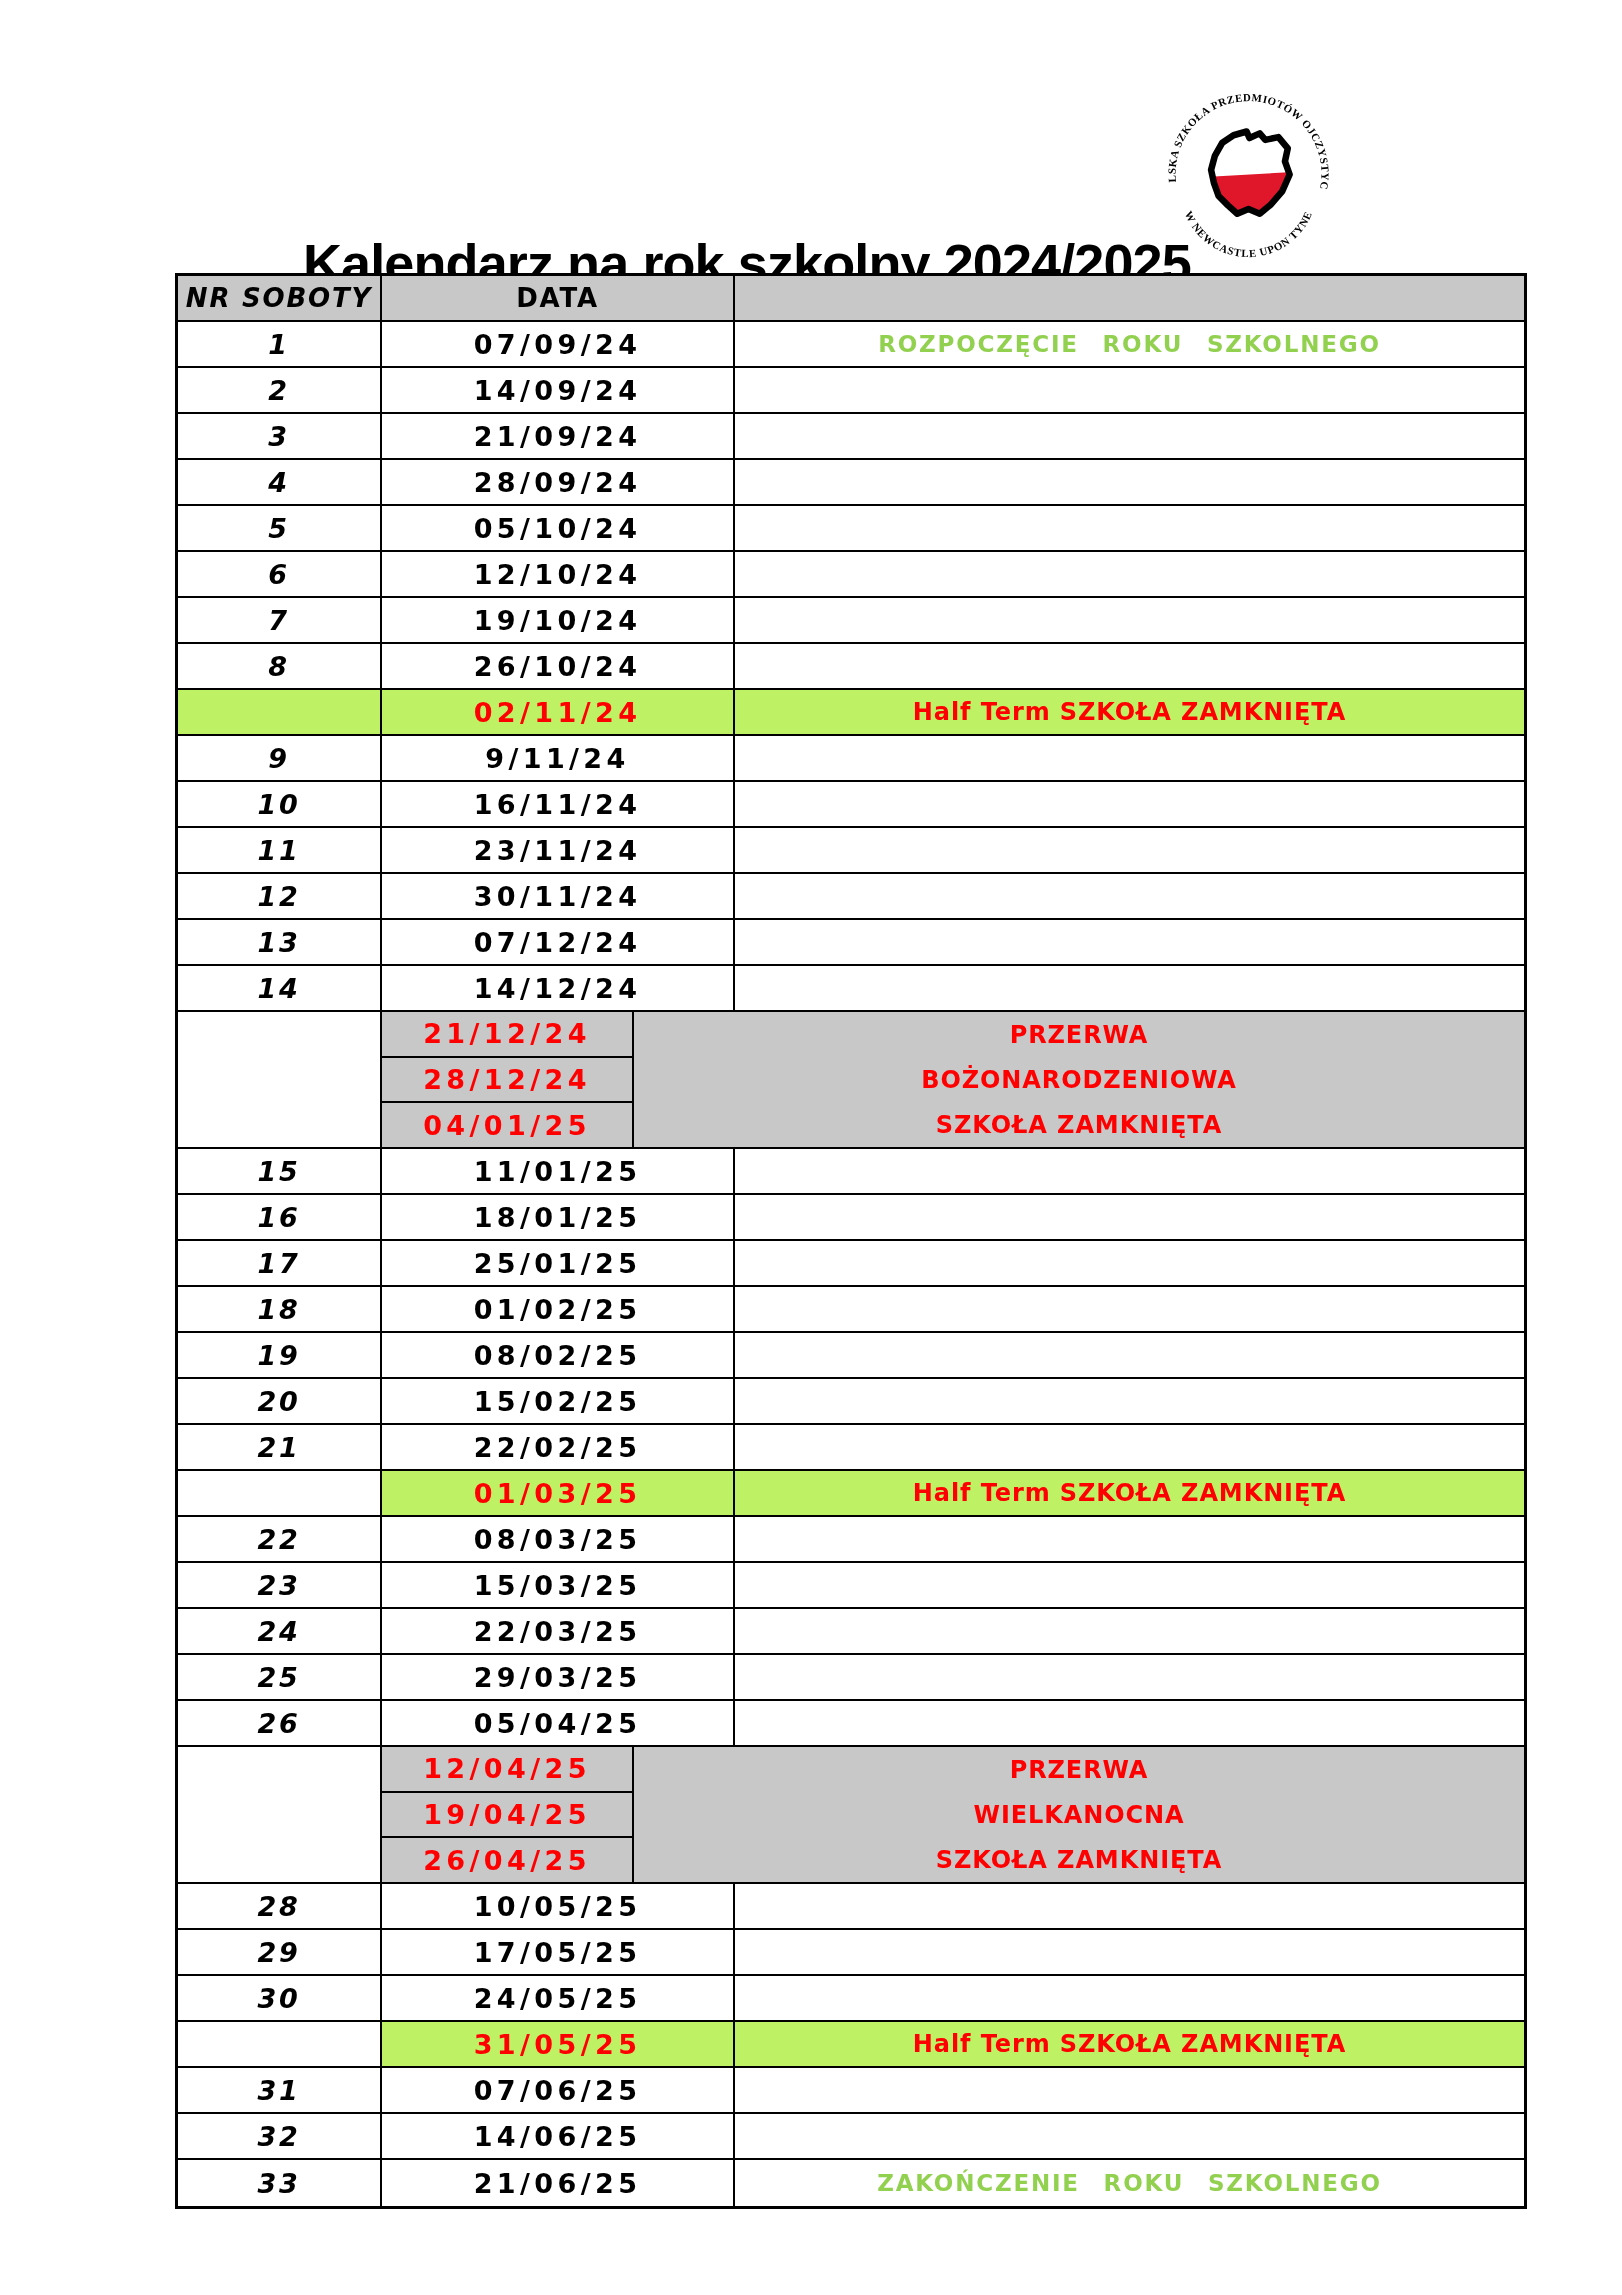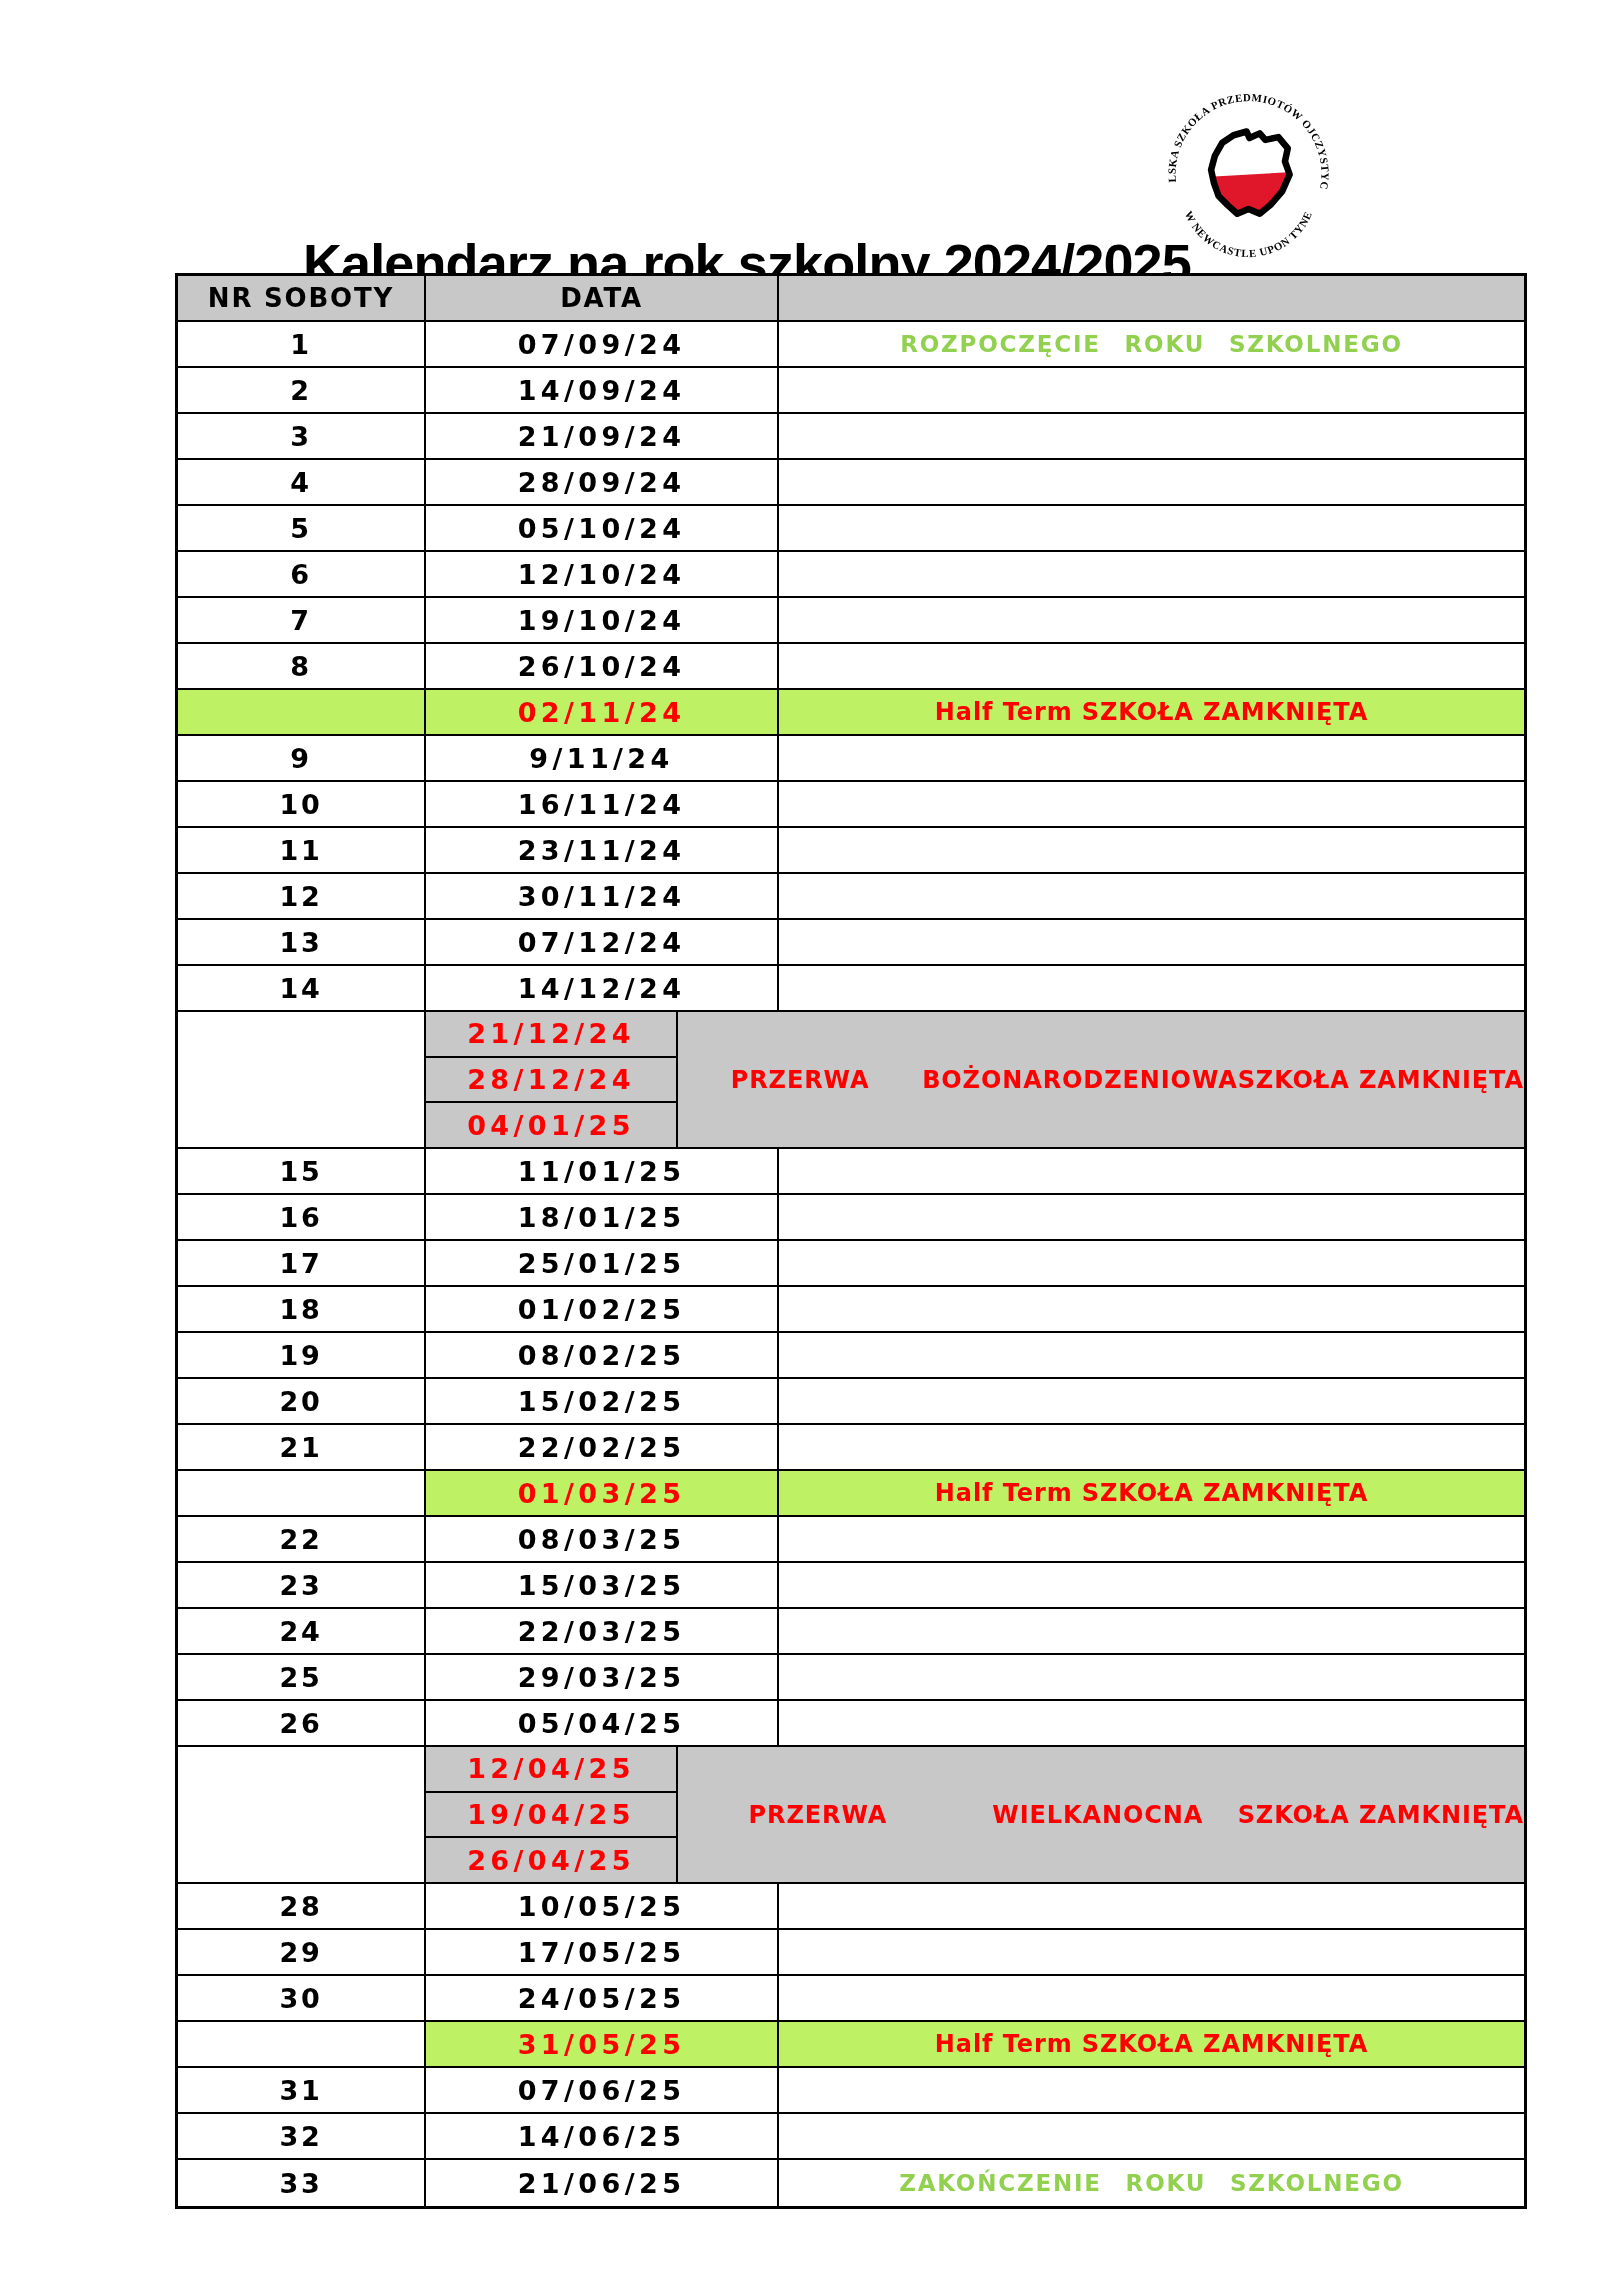--- a/index.html
+++ b/index.html
@@ -15,41 +15,41 @@
   .logo svg{width:100%;height:100%;}
   .logo text{font-family:"Liberation Serif",serif;font-weight:bold;fill:#000;}
 
   
   .calendar{position:absolute;left:175px;top:273px;width:1352px;
             border:3.5px solid #000;box-sizing:border-box;background:#fff;}
   .row{display:flex;height:46px;box-sizing:border-box;border-bottom:2.6px solid #000;background:#fff;}
   .row:last-child{border-bottom:none;}
   .cell{display:flex;align-items:center;justify-content:center;box-sizing:border-box;
         font-weight:bold;color:#000;overflow:hidden;white-space:nowrap;}
-  .c1{width:248px;border-right:2.6px solid #000;font-size:27px;letter-spacing:2.6px;}
+  .c1{width:204px;border-right:2.6px solid #000;font-size:27px;letter-spacing:2.6px;font-style:italic;}
   .c2{width:353px;border-right:2.6px solid #000;font-size:27px;letter-spacing:4.4px;}
   .c3{flex:1;font-size:24px;letter-spacing:0.9px;}
 
   .hcell{background:#c8c8c8;font-size:26px;letter-spacing:1.8px;}
 
   .closed .cell{background:#bef264;}
   .closed .c1.whitebg{background:#ffffff;}
   .closed .c2,.closed .c3{color:#ff0000;}
 
   .green{color:#92d050;font-size:23px;word-spacing:14px;letter-spacing:1.8px;}
 
   
   .break-block{display:flex;height:137px;box-sizing:border-box;border-bottom:2.6px solid #000;background:#fff;}
   .break-nr{background:#ffffff;font-size:27px;}
   .bdates{width:252px;border-right:2.6px solid #000;box-sizing:border-box;display:flex;
           flex-direction:column;background:#c8c8c8;}
   .bdate{flex:1;display:flex;align-items:center;justify-content:center;font-weight:bold;
          color:#ff0000;font-size:27px;letter-spacing:4.4px;border-bottom:2.6px solid #000;box-sizing:border-box;}
   .bdate:last-child{border-bottom:none;}
-  .bnotes{background:#c8c8c8;justify-content:space-between;align-items:stretch;}
+  .bnotes{flex-direction:column;background:#c8c8c8;justify-content:space-between;align-items:stretch;}
   .bline{flex:1;display:flex;align-items:center;justify-content:center;color:#ff0000;
          font-weight:bold;font-size:24px;letter-spacing:0.9px;}
 </style>
 </head>
 <body>
 
 <div class="page">
 
   <div class="logo">
     <svg viewBox="0 0 200 200">

